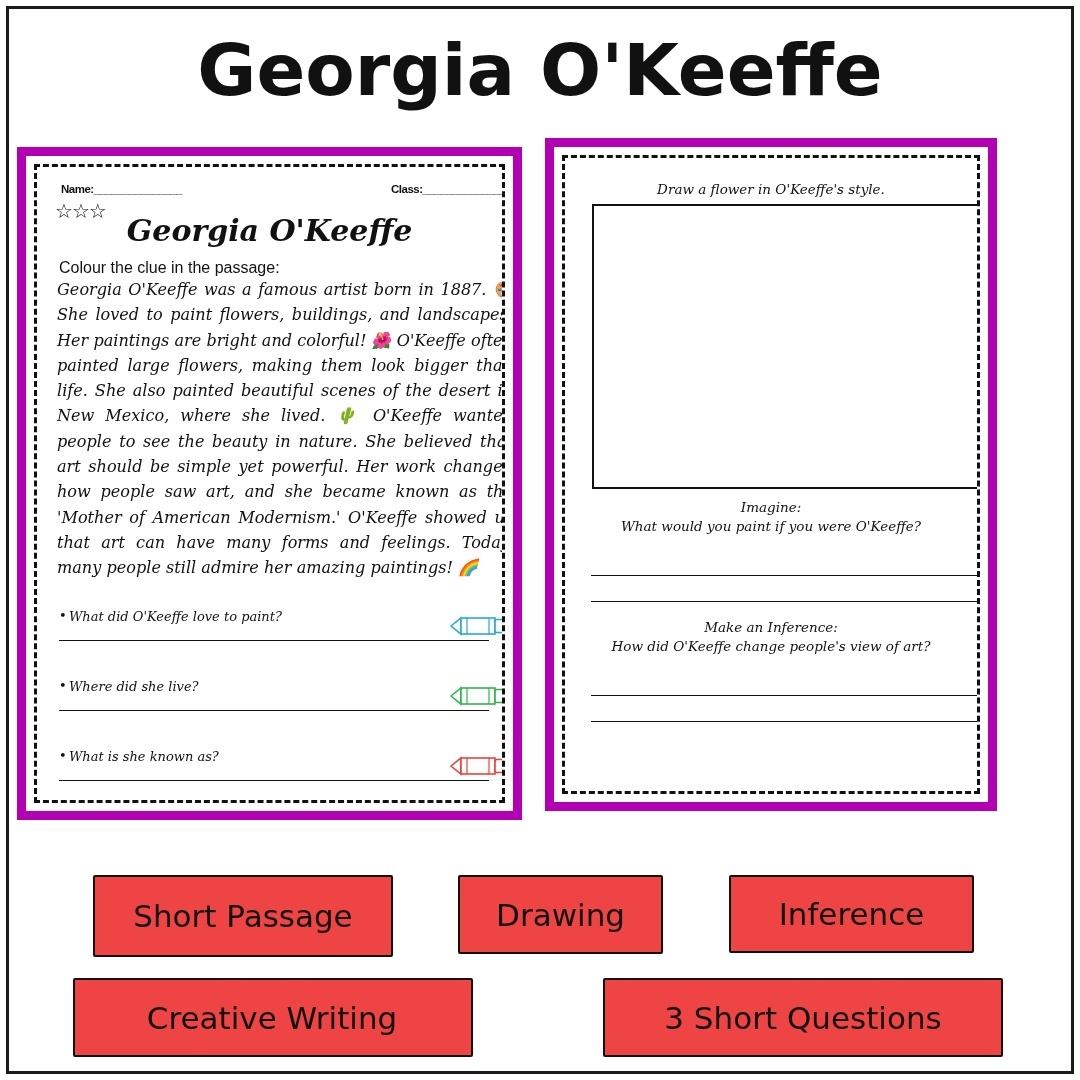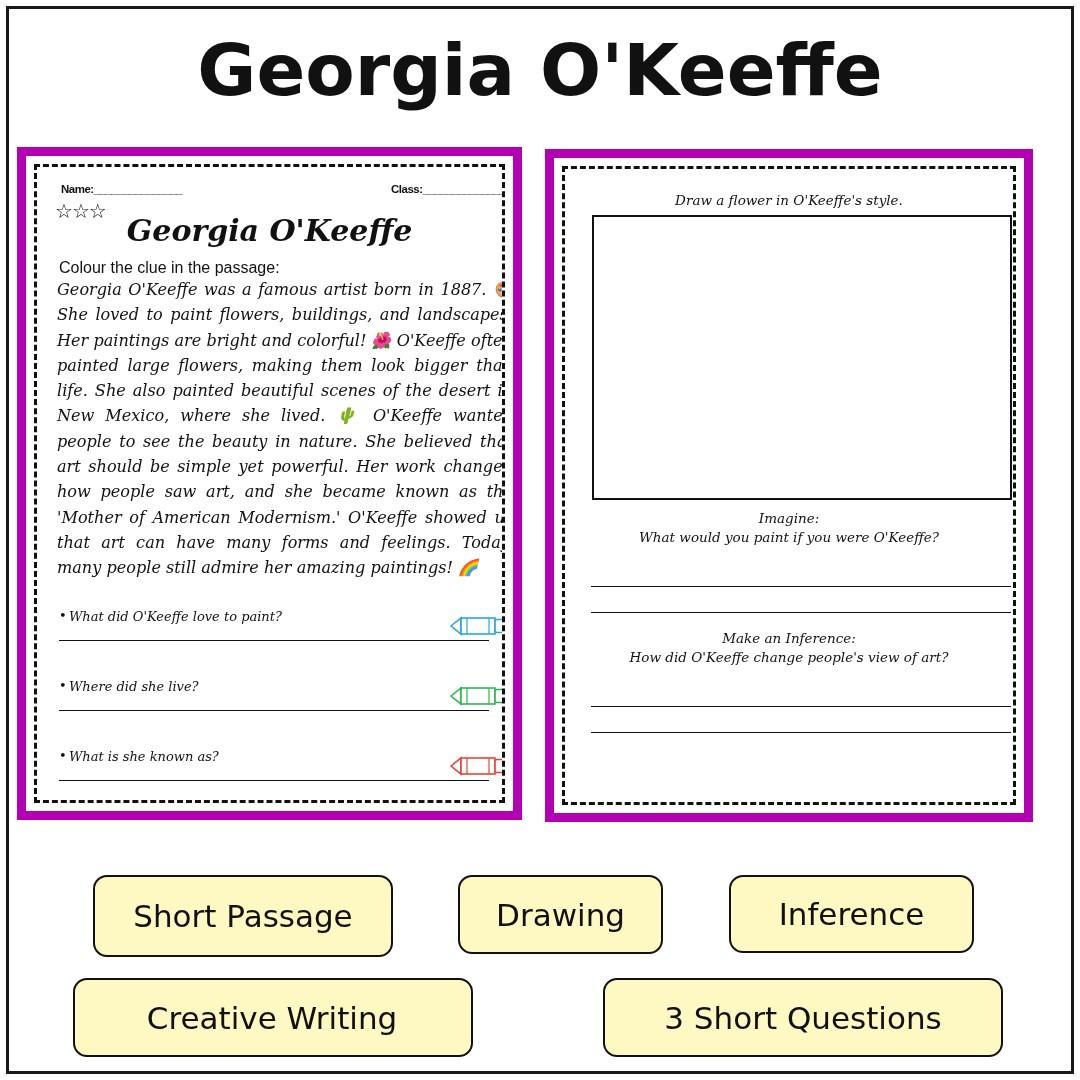--- a/index.html
+++ b/index.html
@@ -36,21 +36,21 @@
     border: 9px solid #b300b3;
   }
   .sheet-inner {
     position: absolute;
     inset: 8px;
     border: 3px dashed #111111;
     background: #ffffff;
     overflow: hidden;
   }
   #sheet-left { left: 17px; top: 147px; width: 505px; height: 673px; }
-  #sheet-right { left: 545px; top: 149px; width: 488px; height: 673px; text-decoration: underline; }
+  #sheet-right { left: 545px; top: 138px; width: 452px; height: 673px; text-decoration: underline; }
 
   
   .lp { position: absolute; }
   .name-row {
     left: 18px; top: 16px; width: 456px;
     display: flex; justify-content: space-between; align-items: flex-end;
     font-size: 11.5px; font-weight: bold; color: #111;
     font-family: "Liberation Sans", sans-serif;
   }
   .name-row .lbl { white-space: nowrap; }
@@ -138,22 +138,22 @@
     border-bottom: 1.5px solid #111;
     height: 26px;
   }
   #lines-1 { top: 392px; }
   #lines-2 { top: 512px; }
 
   
   .tag {
     position: absolute;
     border: 2.5px solid #111;
-    border-radius: 14px;
-    background: #fef9c3;
+    border-radius: 2px;
+    background: #ef4444;
     display: flex; align-items: center; justify-content: center;
     font-family: "DejaVu Sans", sans-serif;
     font-size: 31px;
     color: #111;
     white-space: nowrap;
     padding: 0 16px;
   }
   #tag-short-passage { left: 93px; top: 875px; width: 300px; height: 82px; }
   #tag-drawing      { left: 458px; top: 875px; width: 205px; height: 79px; }
   #tag-inference    { left: 729px; top: 875px; width: 245px; height: 78px; }

